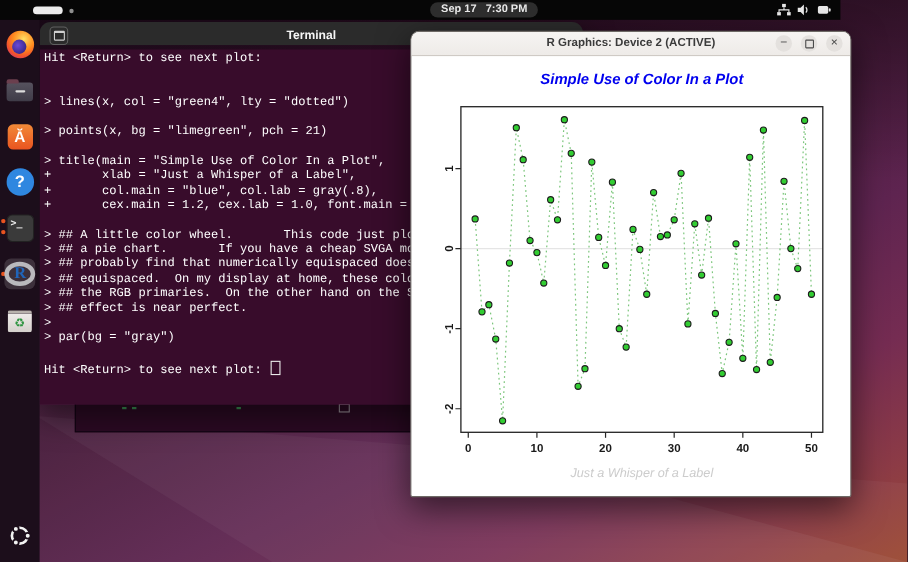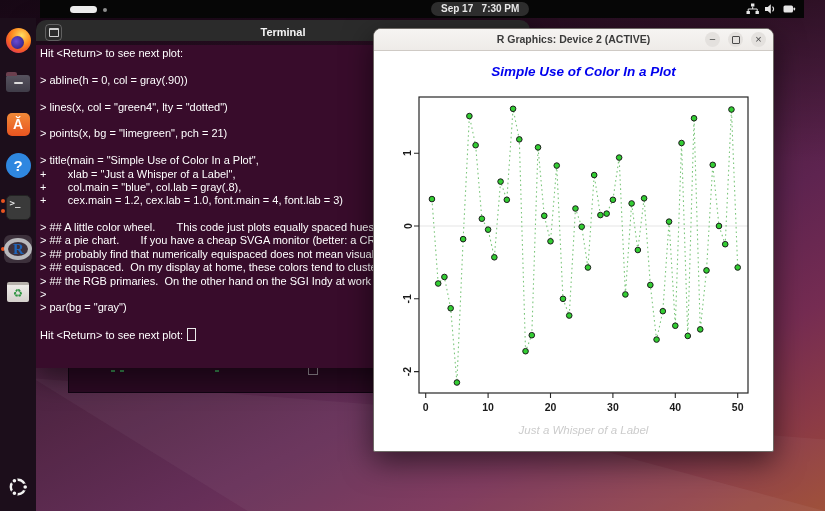--- a/index.html
+++ b/index.html
@@ -7,21 +7,21 @@
        font-family:"Liberation Sans",sans-serif;background:#200b1e;}
   .abs{position:absolute;}
   
   .wallpaper{position:absolute;inset:0;
     background:linear-gradient(152deg,#230c20 0%,#33102a 26%,#471a3a 46%,#5e2450 64%,#752c52 78%,#8c3b46 90%,#9c4a33 100%);}
   .wedge{position:absolute;inset:0;background:rgba(255,255,255,0.05);}
   .w1{clip-path:polygon(4% 58%,100% 100%,4% 100%);}
   .w2{clip-path:polygon(4% 74%,100% 86%,100% 100%,30% 100%);background:rgba(255,255,255,0.04);}
   .topshade{position:absolute;inset:0;background:linear-gradient(180deg,rgba(0,0,0,0.35),rgba(0,0,0,0) 32%);}
   
-  .topbar{position:absolute;left:0;top:0;width:764px;height:18px;background:#060606;z-index:60;margin-left:40px;}
+  .topbar{position:absolute;left:0;top:0;width:764px;height:18px;background:#060606;z-index:60;}
   .ws-pill{position:absolute;left:30px;top:6px;width:27px;height:7px;border-radius:4px;background:#ececec;}
   .ws-dot{position:absolute;left:63px;top:8px;width:4px;height:4px;border-radius:50%;background:#8e8e8e;}
   .clock{position:absolute;left:391px;top:2px;height:14px;padding:0 10px;border-radius:8px;
          background:#2d2d2d;color:#e8e8e8;font-size:10px;font-weight:bold;line-height:14px;white-space:pre;}
   .status{position:absolute;right:8px;top:3px;height:12px;display:flex;gap:6px;align-items:center;}
   
   .dock{position:absolute;left:0;top:18px;width:36px;height:493px;background:#1c0e1b;z-index:55;}
   .ditem{position:absolute;left:4px;width:28px;height:28px;display:flex;align-items:center;justify-content:center;}
   .ind{position:absolute;left:-3px;width:4px;height:4px;border-radius:50%;background:#e95420;}
   .ff-icon{width:25px;height:25px;border-radius:50%;
@@ -52,21 +52,21 @@
   .term{position:absolute;left:36px;top:20px;width:494px;height:348px;z-index:10;
         border-radius:10px 10px 0 0;box-shadow:0 10px 28px rgba(0,0,0,0.5);overflow:hidden;}
   .term-tb{height:21px;background:#2b2b2b;position:relative;}
   .newtab{position:absolute;left:9px;top:4px;width:17px;height:17px;border:1px solid rgba(255,255,255,0.25);
         border-radius:4px;box-sizing:border-box;display:flex;align-items:center;justify-content:center;}
   .tabglyph{width:8px;height:6px;border:1px solid #cfcfcf;border-top-width:2px;border-radius:1px;}
   .term-title{position:absolute;left:0;right:0;top:0;height:25px;line-height:25px;text-align:center;
         color:#f5f5f5;font-size:11px;font-weight:bold;}
   .term-body{position:absolute;left:0;top:25px;right:0;bottom:0;background:#380c2b;padding:2px 0 0 4px;overflow:hidden;}
   .tline{height:13.4px;line-height:13.4px;white-space:pre;color:#ffffff;
-        font-family:Liberation Sans, sans-serif;font-size:11px;}
+        font-family:Liberation Mono, monospace;font-size:11px;}
   .cursor{display:inline-block;width:7px;height:11px;border:1px solid #eaeaea;vertical-align:-2px;margin-left:1px;}
   
   .rwin{position:absolute;left:373px;top:28px;width:401px;height:424px;background:#ffffff;z-index:20;
         border:1px solid #6e6a66;box-sizing:border-box;border-radius:8px 8px 2px 2px;
         box-shadow:0 10px 30px rgba(0,0,0,0.55);overflow:hidden;}
   .r-tb{height:21px;background:linear-gradient(#f6f4f2,#eeebe8);border-bottom:1px solid #cfcac5;position:relative;}
   .r-title{position:absolute;left:0;right:0;top:0;height:21px;line-height:21px;text-align:center;
         color:#3b3b3b;font-size:10.5px;font-weight:bold;}
   .winbtns{position:absolute;right:7px;top:3px;display:flex;gap:8px;}
   .wbtn{width:15px;height:15px;border-radius:50%;background:#e4e1de;color:#4a4a4a;font-size:11px;
@@ -95,36 +95,36 @@
   <div class="term">
     <div class="term-tb">
       <div class="newtab">
         <span class="tabglyph"></span>
       </div>
       <div class="term-title">Terminal</div>
     </div>
     <div class="term-body">
         <div class="tline">Hit &lt;Return&gt; to see next plot:</div>
         <div class="tline"></div>
-        <div class="tline">&gt; abline(h = 0, col = gray(.90))</div>
         <div class="tline"></div>
         <div class="tline">&gt; lines(x, col = "green4", lty = "dotted")</div>
         <div class="tline"></div>
         <div class="tline">&gt; points(x, bg = "limegreen", pch = 21)</div>
         <div class="tline"></div>
         <div class="tline">&gt; title(main = "Simple Use of Color In a Plot",</div>
         <div class="tline">+       xlab = "Just a Whisper of a Label",</div>
         <div class="tline">+       col.main = "blue", col.lab = gray(.8),</div>
         <div class="tline">+       cex.main = 1.2, cex.lab = 1.0, font.main = 4, font.lab = 3)</div>
         <div class="tline"></div>
         <div class="tline">&gt; ## A little color wheel.       This code just plots equally spaced hues in</div>
         <div class="tline">&gt; ## a pie chart.       If you have a cheap SVGA monitor (better: a CRT),</div>
         <div class="tline">&gt; ## probably find that numerically equispaced does not mean visually</div>
         <div class="tline">&gt; ## equispaced.  On my display at home, these colors tend to cluster at</div>
         <div class="tline">&gt; ## the RGB primaries.  On the other hand on the SGI Indy at work the</div>
+        <div class="tline">&gt; ## effect is near perfect.</div>
         <div class="tline">&gt;</div>
         <div class="tline">&gt; par(bg = "gray")</div>
         <div class="tline"></div>
         <div class="tline">Hit &lt;Return&gt; to see next plot: <span class="cursor"></span></div>
       </div>
   </div>
 
   <div class="rwin">
     <div class="r-tb">
       <div class="r-title">R Graphics: Device 2 (ACTIVE)</div>

